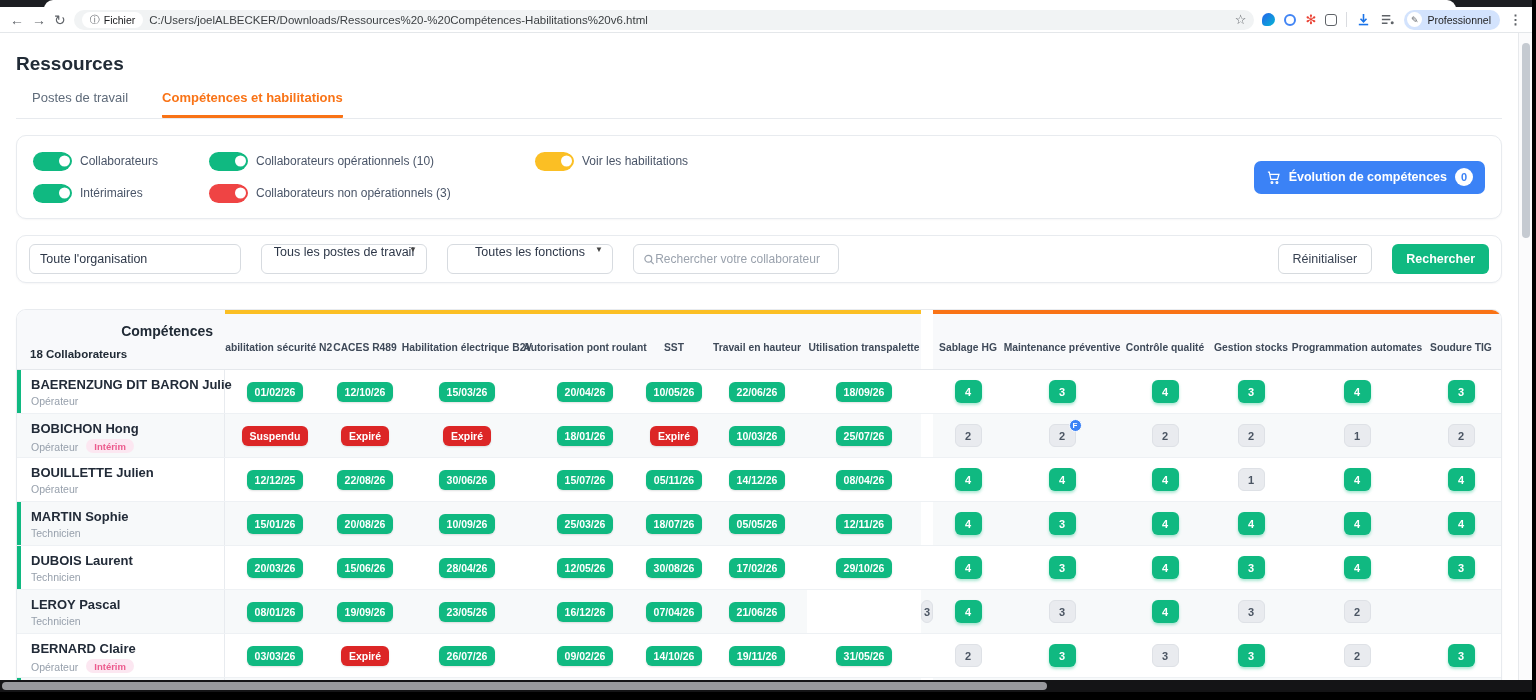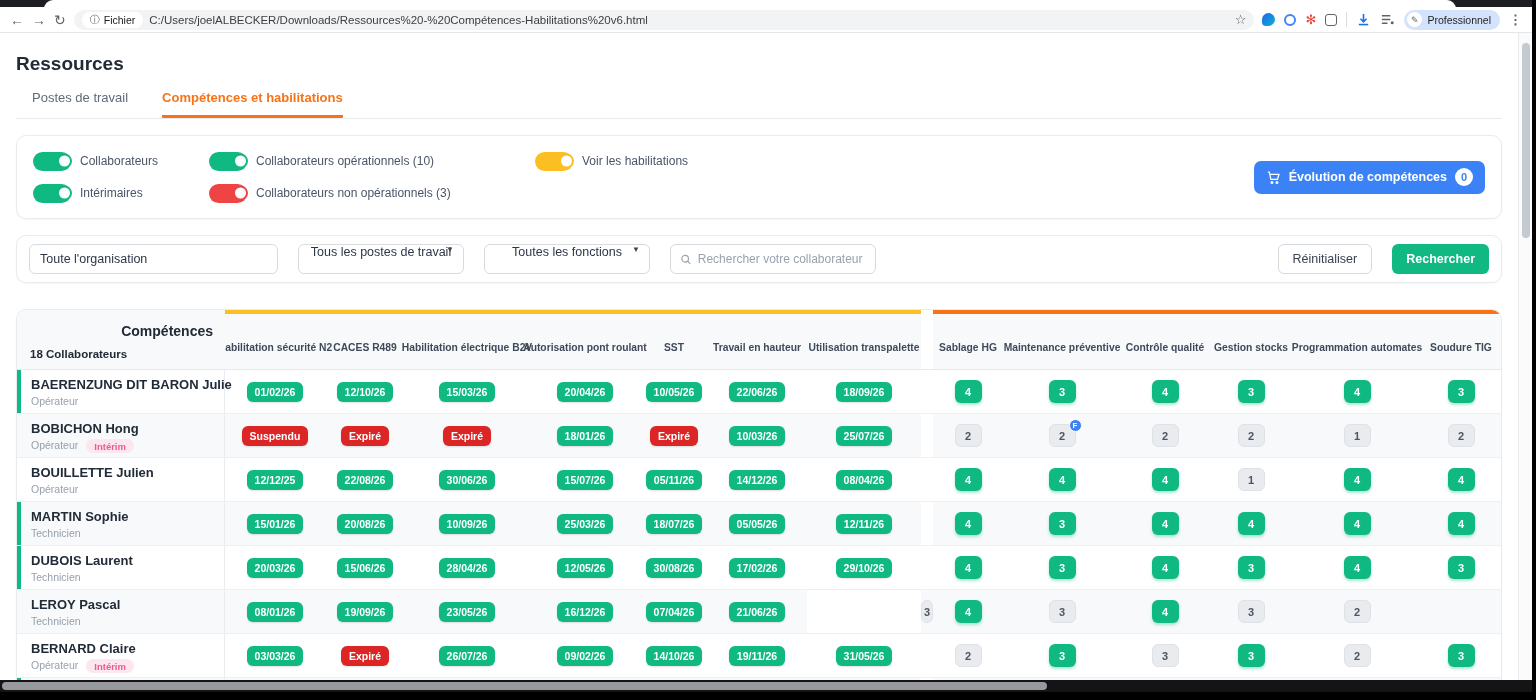--- a/index.html
+++ b/index.html
@@ -46,24 +46,24 @@
   .titem { display:flex; align-items:center; gap:9px; }
   .tg { width:38px; height:19px; border-radius:10px; position:relative; flex:none; cursor:pointer; }
   .tg .knob { position:absolute; right:-1px; top:50%; transform:translateY(-50%); width:15px; height:15px; background:#fff; border-radius:50%; border:2px solid #000; }
   .tlabel { font-size:12px; color:#4a5568; white-space:nowrap; }
   .spacer { flex:1; }
   .btn-evo { background:#3b82f6; color:#fff; border:none; border-radius:7px; height:33px; padding:0 12px; font-size:12.5px; font-weight:600; display:flex; align-items:center; gap:8px; cursor:pointer; font-family:inherit; }
   .btn-evo .count { background:#fff; color:#3b82f6; width:18px; height:18px; border-radius:50%; font-size:11px; font-weight:700; display:flex; align-items:center; justify-content:center; }
 
   .card-filters { padding:8px 12px; margin-bottom:26px; display:flex; align-items:center; gap:20px; }
   .f-input { height:30px; border:1px solid #d7dbe0; border-radius:6px; font-size:12.5px; color:#2d3748; padding:0 10px; font-family:inherit; outline:none; }
-  .f-org { width:249px; }
+  .f-org { width:212px; }
   .f-select { height:30px; width:166px; border:1px solid #d7dbe0; border-radius:6px; font-size:12.5px; color:#2d3748; display:flex; justify-content:center; position:relative; cursor:pointer; }
   .f-select .chev { position:absolute; right:9px; font-size:9px; color:#444; }
-  .f-search { width:206px; display:flex; align-items:center; gap:6px; border:1px solid #d7dbe0; border-radius:6px; height:30px; padding:0 9px; }
+  .f-search { width:206px; display:flex; align-items:center; border:1px solid #d7dbe0; border-radius:6px; height:30px; padding:0 9px; }
   .f-search input { border:none; outline:none; font-size:12px; color:#2d3748; width:100%; font-family:inherit; }
   .f-search input::placeholder { color:#9aa2ad; }
   .btn-reset { height:30px; padding:0 14px; background:#fff; border:1px solid #d6dade; border-radius:6px; font-size:12.5px; color:#374151; cursor:pointer; font-family:inherit; }
   .btn-search { height:30px; padding:0 14px; background:#10b981; border:none; border-radius:6px; font-size:12.5px; font-weight:600; color:#fff; cursor:pointer; font-family:inherit; }
 
   
   .card-table { overflow:hidden; border-radius:10px 10px 0 0; border-bottom:none; }
   .cgrid { display:grid; grid-template-columns:208px 100px 80px 124px 112px 66px 100px 114px 12px 70px 118px 88px 84px 128px minmax(74px,1fr); width:100%; }
   .thead { background:#f8f9fb; border-bottom:1px solid #e5e8ec; height:60px; }
   .thead .corner { background:#f8f9fb; position:relative; }
@@ -72,21 +72,21 @@
   .hcell { display:flex; align-items:center; justify-content:center; font-size:10.3px; font-weight:700; color:#3f4a59; white-space:nowrap; padding-top:12px; }
   .hcell.hab { border-top:4px solid #fbbf24; }
   .hcell.comp { border-top:4px solid #f97316; }
   .gapcell { background:#fff; }
   .trow { height:44px; border-bottom:1px solid #eef1f4; background:#fff; }
   .trow.alt { background:#f7f9fa; }
   .trow .gapcell { background:#fff; }
   .ncell { position:relative; padding:7px 16px 0 14px; border-right:1px solid #e8ebef; }
   .ncell.op::before { content:""; position:absolute; left:0; top:0; bottom:0; width:4px; background:#10b981; }
   .ncell .nm { font-size:13px; font-weight:700; color:#222b38; white-space:nowrap; }
-  .ncell .sub { margin-top:3px; display:flex; align-items:flex-start; gap:8px; }
+  .ncell .sub { margin-top:3px; display:flex; align-items:flex-end; gap:8px; }
   .ncell .role { font-size:10.5px; color:#97a0ac; }
   .chip-int { font-size:9.5px; font-weight:700; color:#ec5b8d; background:#fce7f1; border-radius:8px; padding:1.5px 8px; }
   .ccell { display:flex; align-items:center; justify-content:center; }
   .badge { font-size:10.5px; font-weight:700; color:#fff; border-radius:6px; padding:4px 8px; white-space:nowrap; box-shadow:0 1px 2px rgba(0,0,0,.12); }
   .badge.valid { background:#10b981; }
   .badge.expired { background:#dc2626; }
   .lvl { position:relative; width:27px; height:23px; border-radius:6px; display:flex; align-items:center; justify-content:center; font-size:11px; font-weight:700; }
   .lvl.green { background:#10b981; color:#fff; box-shadow:0 2px 3px rgba(16,185,129,.35); }
   .lvl.gray { background:#e9ebef; color:#4b5563; border:1px solid #dee1e6; }
   .lvl .dot { position:absolute; top:-6px; right:-7px; width:13px; height:13px; border-radius:50%; background:#3b82f6; color:#fff; font-size:8px; font-weight:700; display:flex; align-items:center; justify-content:center; border:1.5px solid #fff; }

